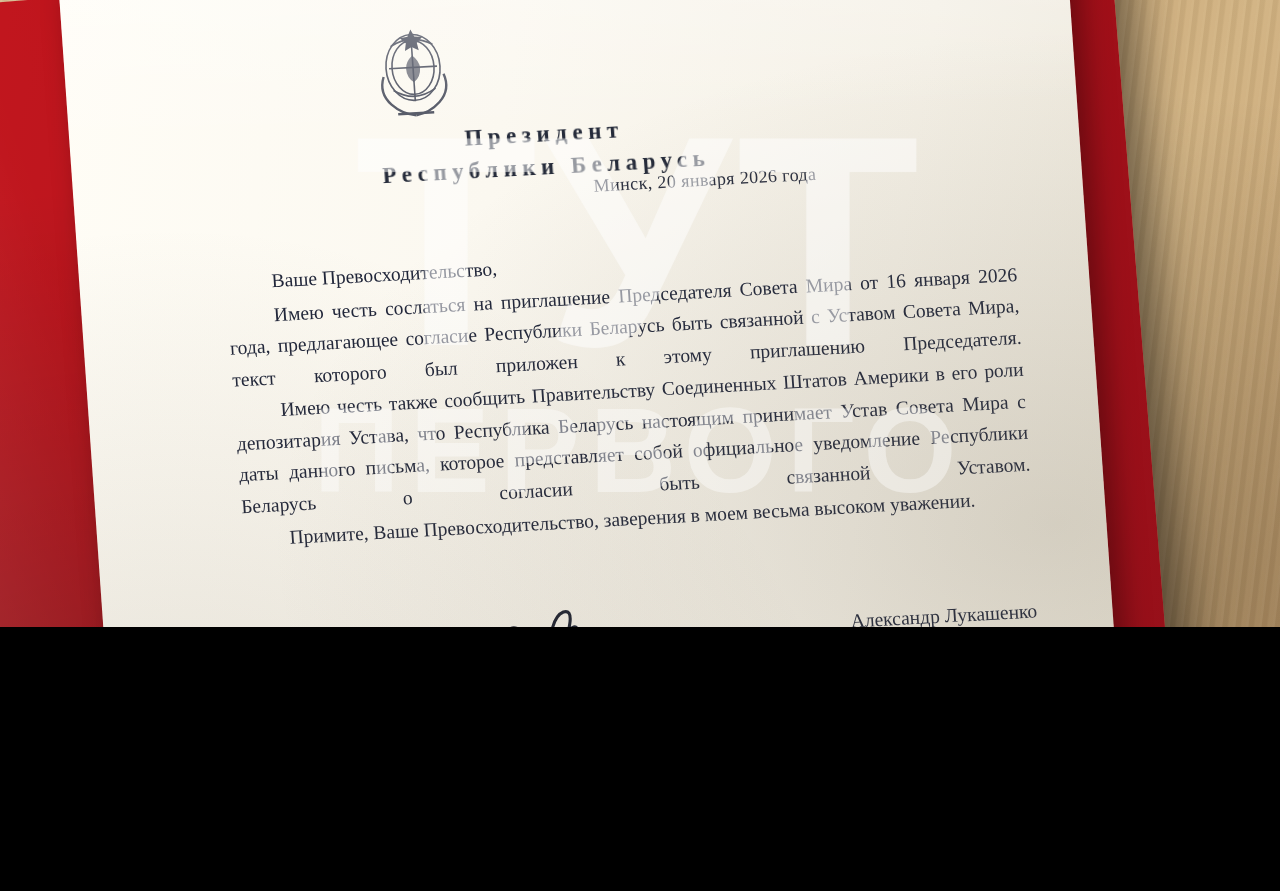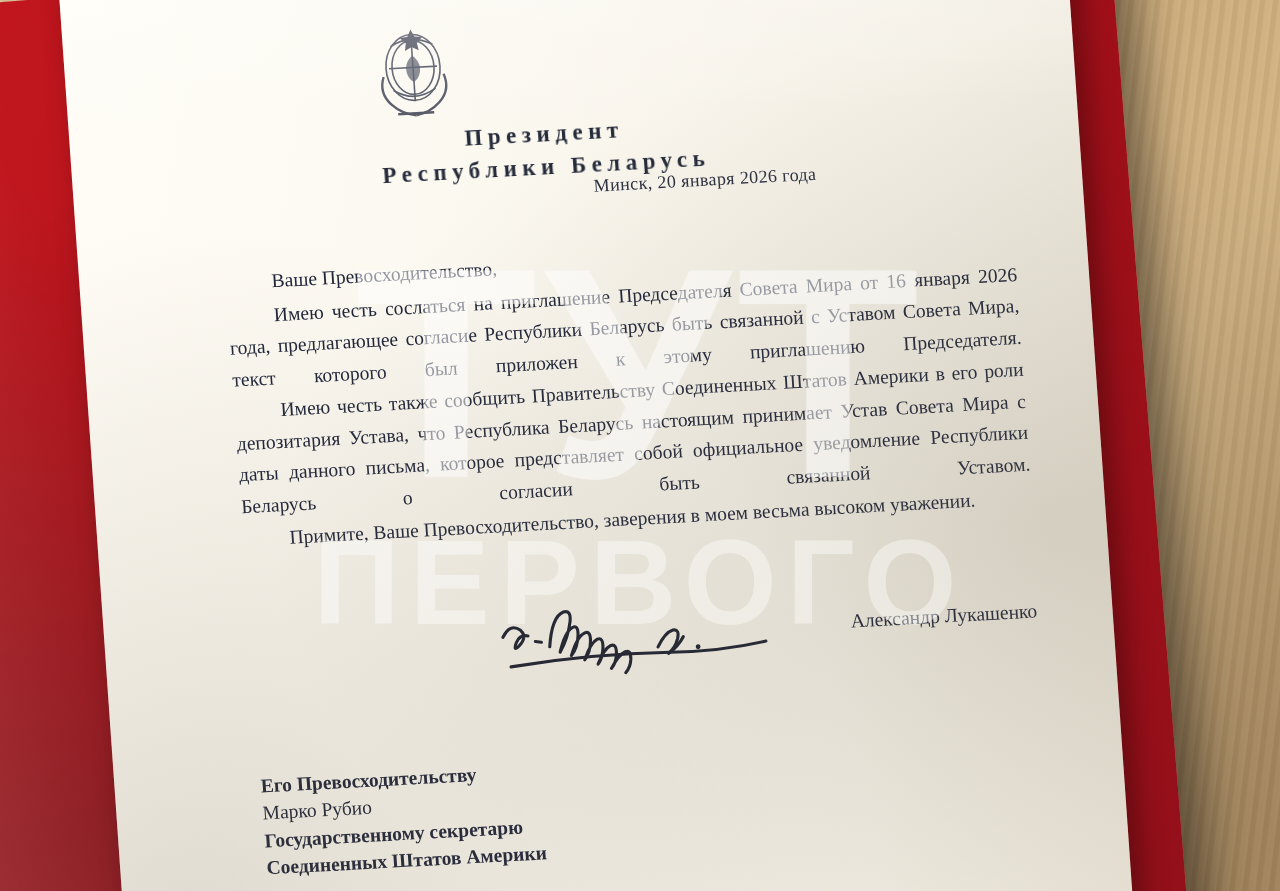--- a/index.html
+++ b/index.html
@@ -11,21 +11,21 @@
   body {
     width: 1280px;
     height: 891px;
     overflow: hidden;
     font-family: "Liberation Serif", serif;
   }
 
   #scene {
     position: relative;
     width: 1280px;
-    height: 891px;
+    height: 627px;
     overflow: hidden;
     background: #8b5cf6;
   }
 
   
   .desk {
     position: absolute;
     inset: 0;
     background:
       repeating-linear-gradient(97deg,

